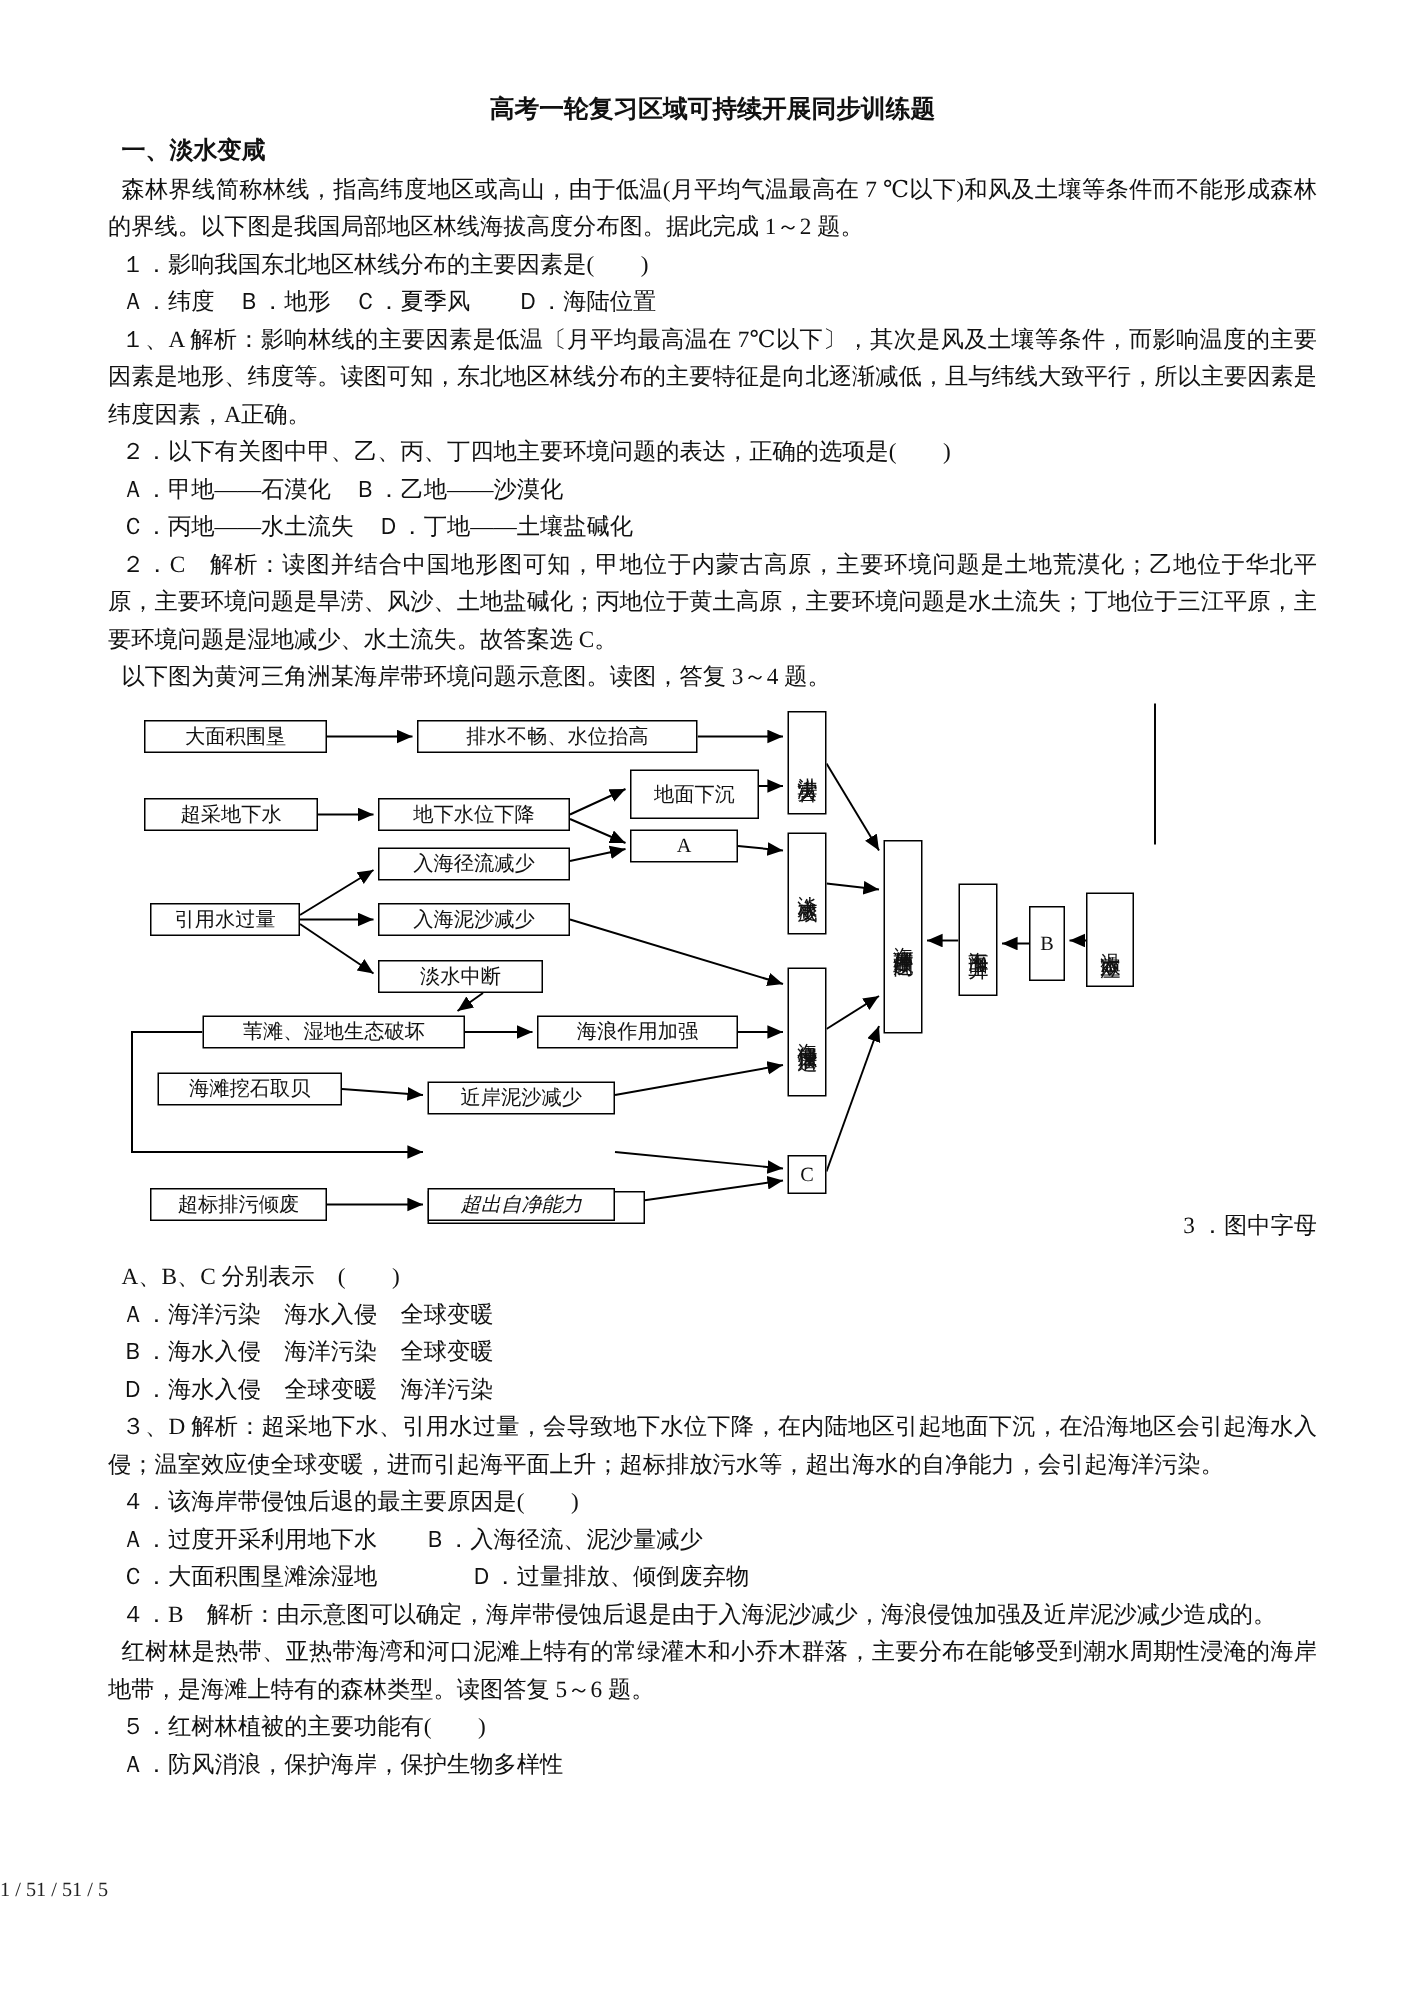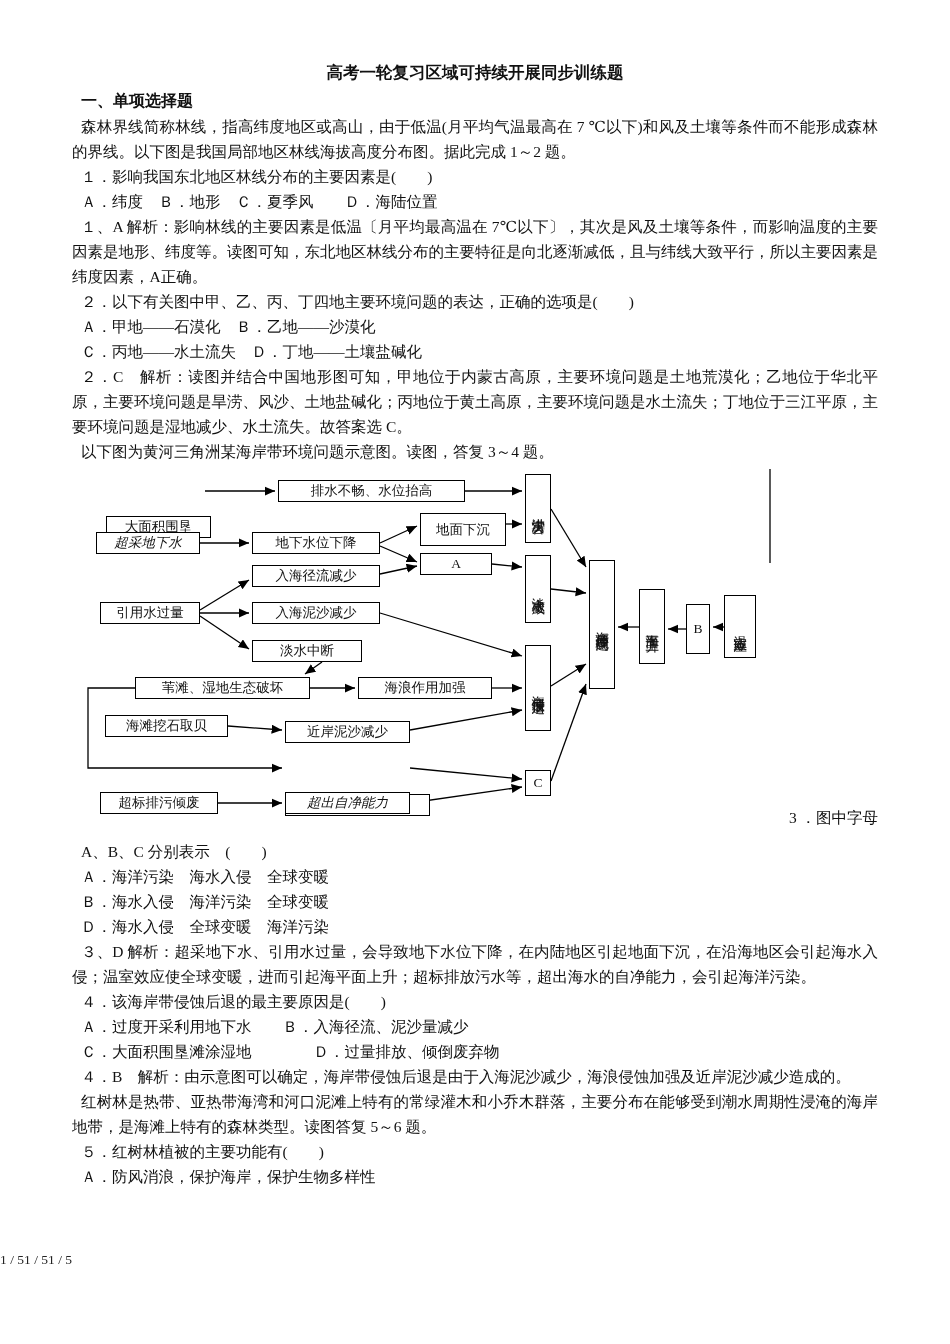--- a/index.html
+++ b/index.html
@@ -94,21 +94,21 @@
     font-size: 13.5px;
     color: #222222;
   }
 </style>
 </head>
 <body>
 
 <div class="page">
 
   <div class="doc-title">高考一轮复习区域可持续开展同步训练题</div>
-  <div class="section-heading">一、单项选择题</div>
+  <div class="section-heading">一、淡水变咸</div>
 
   <p class="line">森林界线简称林线，指高纬度地区或高山，由于低温(月平均气温最高在 7 ℃以下)和风及土壤等条件而不能形成森林的界线。以下图是我国局部地区林线海拔高度分布图。据此完成 1～2 题。</p>
   <p class="line">１．影响我国东北地区林线分布的主要因素是(　　)</p>
   <p class="line">Ａ．纬度　Ｂ．地形　Ｃ．夏季风　　Ｄ．海陆位置</p>
   <p class="line">１、A 解析：影响林线的主要因素是低温〔月平均最高温在 7℃以下〕，其次是风及土壤等条件，而影响温度的主要因素是地形、纬度等。读图可知，东北地区林线分布的主要特征是向北逐渐减低，且与纬线大致平行，所以主要因素是纬度因素，A正确。</p>
   <p class="line">２．以下有关图中甲、乙、丙、丁四地主要环境问题的表达，正确的选项是(　　)</p>
   <p class="line">Ａ．甲地——石漠化　Ｂ．乙地——沙漠化</p>
   <p class="line">Ｃ．丙地——水土流失　Ｄ．丁地——土壤盐碱化</p>
   <p class="line">２．C　解析：读图并结合中国地形图可知，甲地位于内蒙古高原，主要环境问题是土地荒漠化；乙地位于华北平原，主要环境问题是旱涝、风沙、土地盐碱化；丙地位于黄土高原，主要环境问题是水土流失；丁地位于三江平原，主要环境问题是湿地减少、水土流失。故答案选 C。</p>
   <p class="line">以下图为黄河三角洲某海岸带环境问题示意图。读图，答复 3～4 题。</p>
@@ -144,24 +144,24 @@
           <polyline points="325,336 437,320" fill="none" stroke="#000000" stroke-width="1.3" marker-end="url(#ah)"></polyline>
           <polyline points="466,42 501,100" fill="none" stroke="#000000" stroke-width="1.3" marker-end="url(#ah)"></polyline>
           <polyline points="466,122 501,126" fill="none" stroke="#000000" stroke-width="1.3" marker-end="url(#ah)"></polyline>
           <polyline points="466,219 501,197" fill="none" stroke="#000000" stroke-width="1.3" marker-end="url(#ah)"></polyline>
           <polyline points="466,314 501,217" fill="none" stroke="#000000" stroke-width="1.3" marker-end="url(#ah)"></polyline>
           <polyline points="554,160 533,160" fill="none" stroke="#000000" stroke-width="1.3" marker-end="url(#ah)"></polyline>
           <polyline points="601,162 583,162" fill="none" stroke="#000000" stroke-width="1.3" marker-end="url(#ah)"></polyline>
           <polyline points="639,160 628,160" fill="none" stroke="#000000" stroke-width="1.3" marker-end="url(#ah)"></polyline>
           <polyline points="685,2 685,96" fill="none" stroke="#000000" stroke-width="1.3"></polyline>
         </svg>
-        <div class="fbox" style="left: 21px; top: 13px; width: 105px; height: 22px; margin-top: 36px;">大面积围垦</div>
+        <div class="fbox" style="left: 11px; top: 13px; width: 122px; height: 22px;">大面积围垦</div>
         <div class="fbox" style="left: 193px; top: 13px; width: 187px; height: 22px;">排水不畅、水位抬高</div>
         <div class="fbox vbox" style="left: 440px; top: 7px; width: 26px; height: 69px;">洪涝灾害</div>
-        <div class="fbox" style="left: 11px; top: 65px; width: 104px; height: 22px; font-style: italic;">超采地下水</div>
+        <div class="fbox" style="left: 11px; top: 65px; width: 116px; height: 22px;">超采地下水</div>
         <div class="fbox" style="left: 167px; top: 65px; width: 128px; height: 22px;">地下水位下降</div>
         <div class="fbox" style="left: 335px; top: 46px; width: 86px; height: 33px;">地面下沉</div>
         <div class="fbox" style="left: 335px; top: 86px; width: 72px; height: 22px;">A</div>
         <div class="fbox vbox" style="left: 440px; top: 88px; width: 26px; height: 68px;">淡水变咸</div>
         <div class="fbox" style="left: 167px; top: 98px; width: 128px; height: 22px;">入海径流减少</div>
         <div class="fbox" style="left: 15px; top: 135px; width: 100px; height: 22px;">引用水过量</div>
         <div class="fbox" style="left: 167px; top: 135px; width: 128px; height: 22px;">入海泥沙减少</div>
         <div class="fbox" style="left: 167px; top: 173px; width: 110px; height: 22px;">淡水中断</div>
         <div class="fbox vbox" style="left: 504px; top: 93px; width: 26px; height: 129px;">海岸带环境问题</div>
         <div class="fbox vbox" style="left: 554px; top: 122px; width: 26px; height: 75px;">海平面上升</div>

